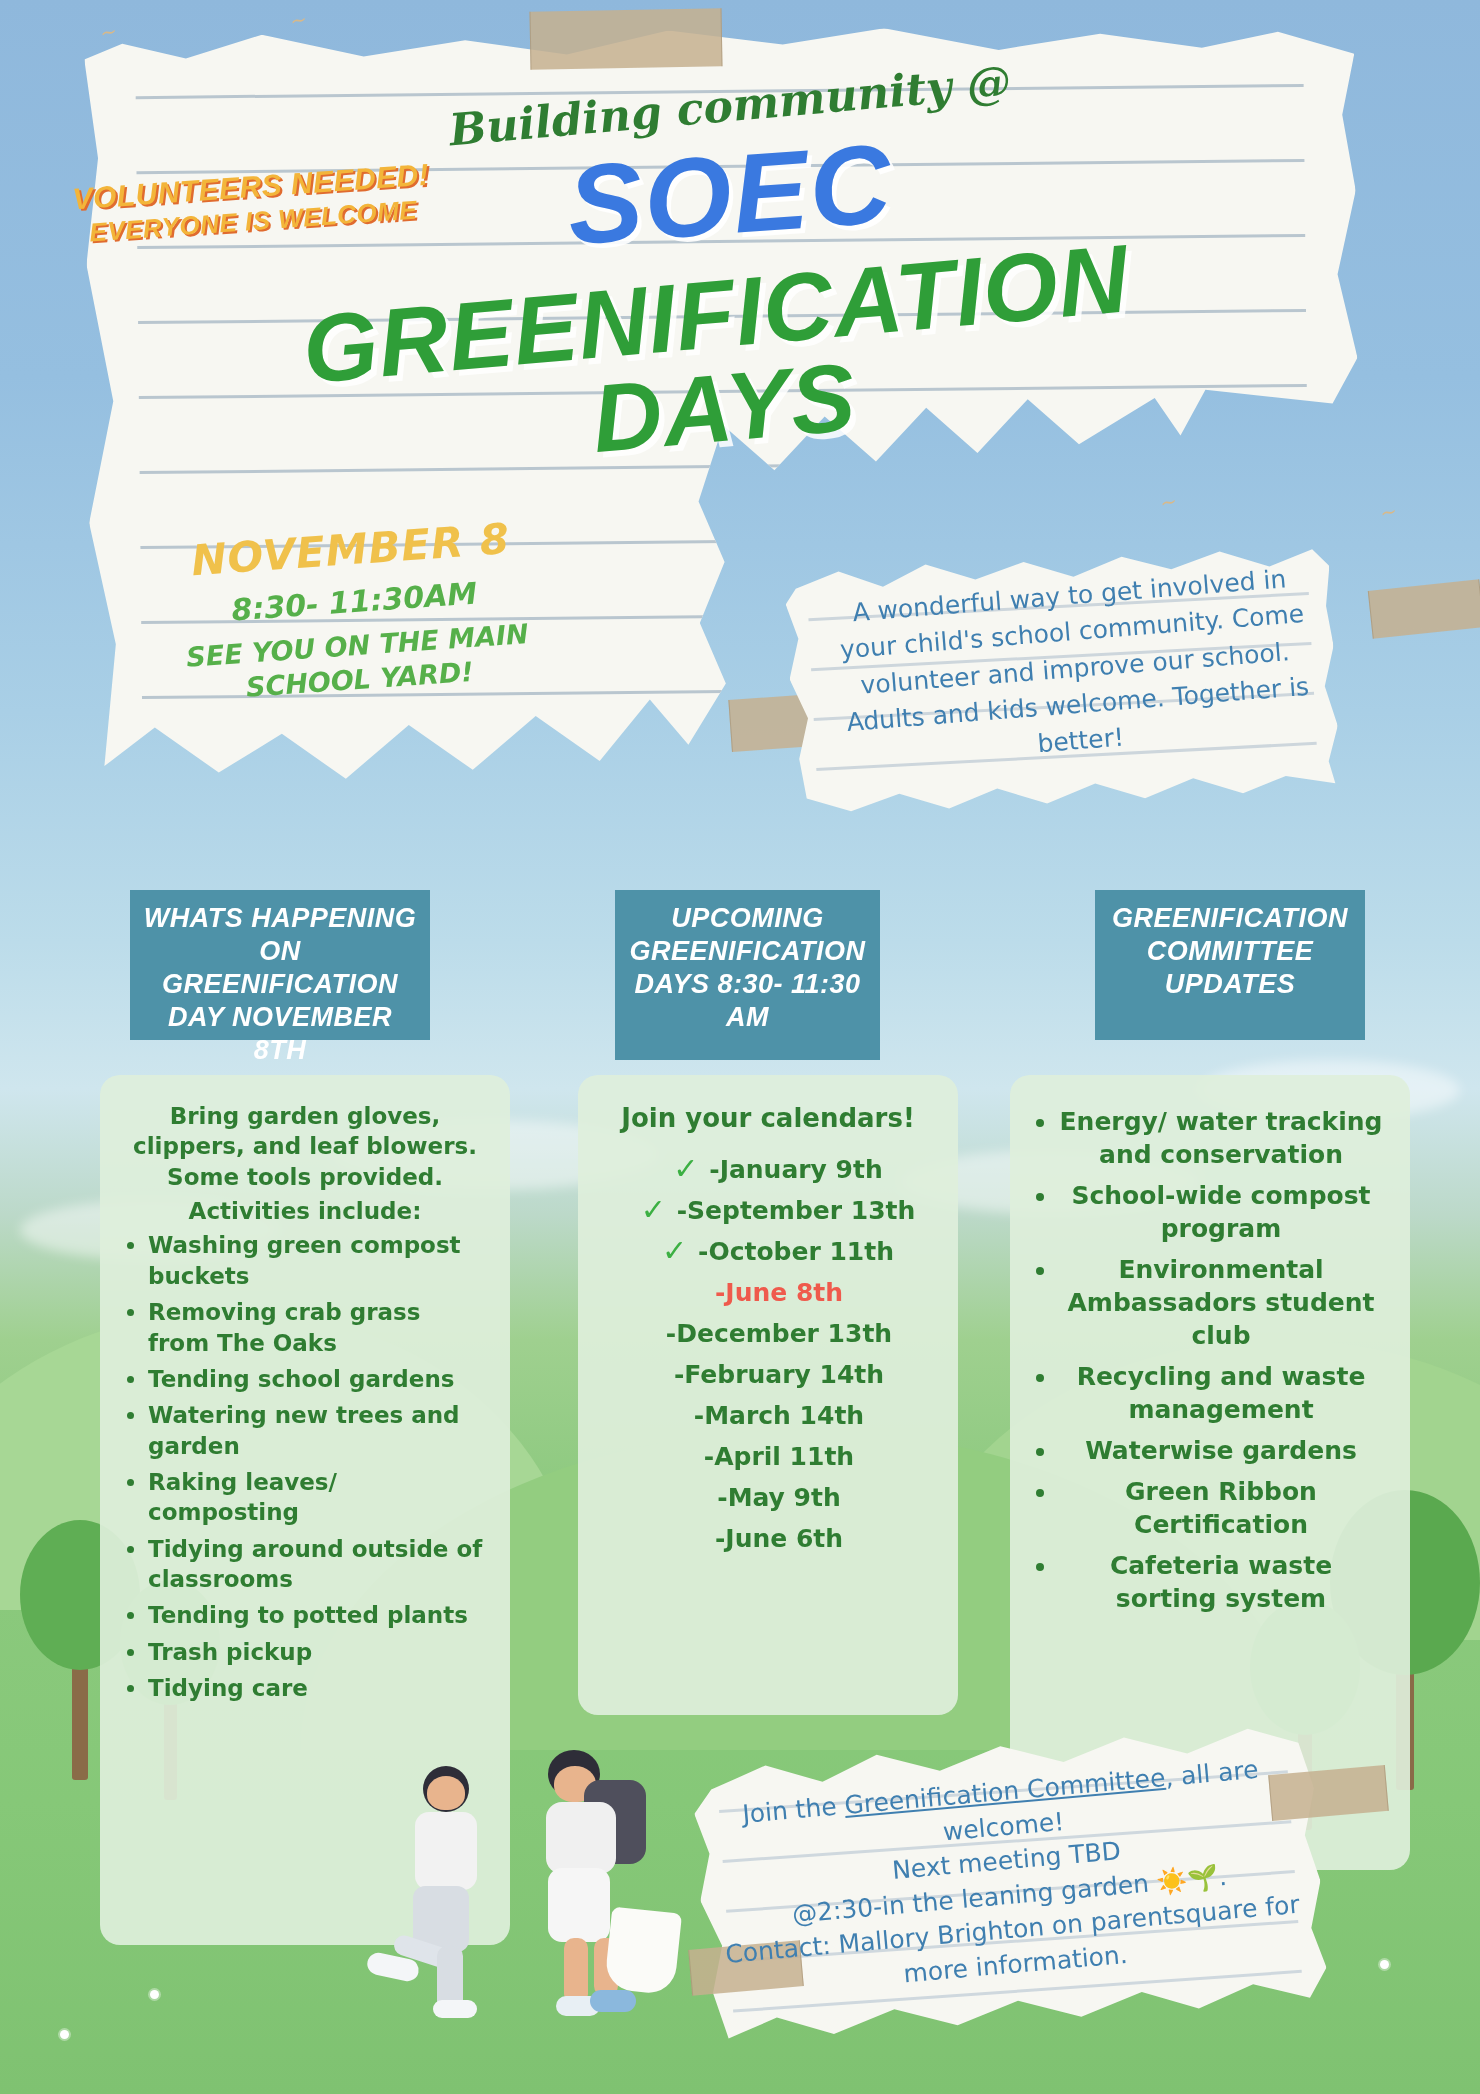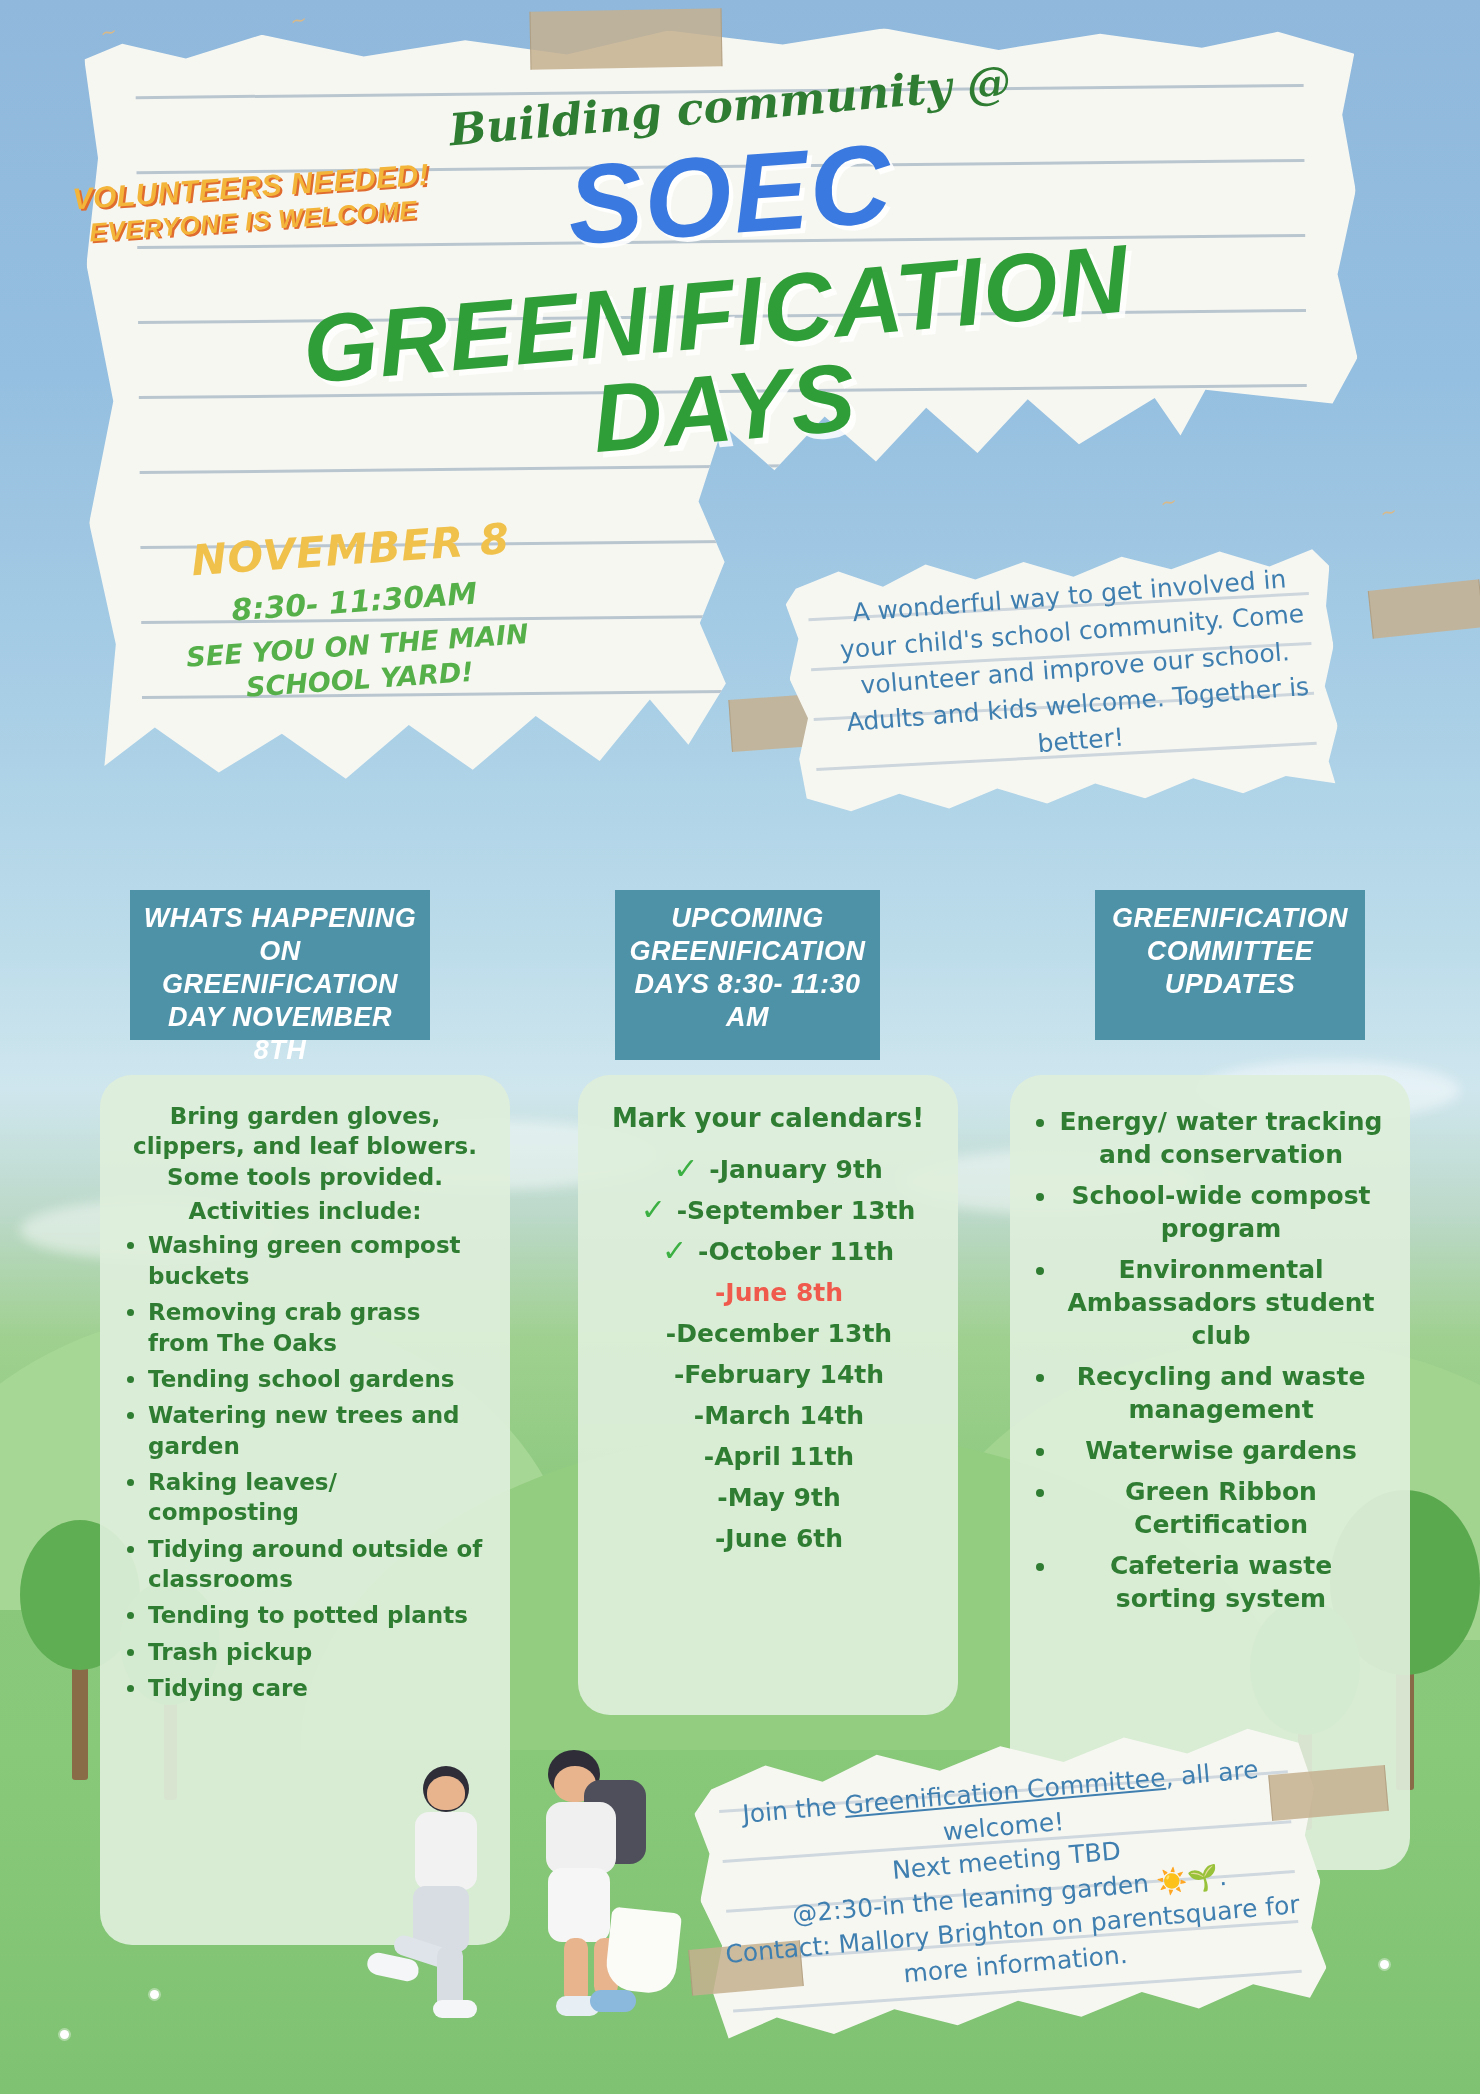--- a/index.html
+++ b/index.html
@@ -81,21 +81,21 @@
     position:absolute;left:830px;top:578px;width:490px;transform:rotate(-4.5deg);
     font-family:"DejaVu Sans",sans-serif;font-size:25px;line-height:1.45;color:#3f7fb0;text-align:center;
   }
   
   .col-head{
     position:absolute;background:#4e92a8;color:#ffffff;text-align:center;
     font-family:"Liberation Sans",sans-serif;font-weight:bold;font-style:italic;font-size:27px;line-height:1.22;
     letter-spacing:.5px;padding:12px 10px;box-sizing:border-box;
   }
   .col-body{
-    position:absolute;background:rgba(222,239,219,.92);border-radius:32px;
+    position:absolute;background:rgba(222,239,219,.92);border-radius:20px;
     padding:26px 26px;box-sizing:border-box;color:#2f7d32;
     font-family:"DejaVu Sans",sans-serif;font-weight:bold;font-size:23px;line-height:1.32;
   }
   .col-body p{margin:0 0 4px 0;text-align:center;}
   .col-body ul{margin:4px 0 0 0;padding-left:22px;}
   .col-body li{margin:0 0 6px 0;}
   .c2-list{list-style:none;margin:0;padding:0;text-align:center;}
   .c2-list li{margin:0 0 8px 0;font-size:25px;position:relative;}
   .c2-list li .chk{position:absolute;left:-2px;top:-4px;color:#3cb043;font-size:30px;font-weight:bold;}
   .c2-list li.done{padding-left:34px;display:inline-block;text-align:left;}
@@ -216,21 +216,21 @@
     <li>Raking leaves/ composting</li>
     <li>Tidying around outside of classrooms</li>
     <li>Tending to potted plants</li>
     <li>Trash pickup</li>
     <li>Tidying care</li>
   </ul>
 </div>
 
 <div class="col-head" style="left:615px;top:890px;width:265px;height:170px;">UPCOMING GREENIFICATION DAYS 8:30- 11:30 AM</div>
 <div class="col-body" style="left:578px;top:1075px;width:380px;height:640px;text-align:center;">
-  <p style="font-size:26px;margin-bottom:18px;">Mark your calendars!</p>
+  <p style="font-size:26px;margin-bottom:18px;">Join your calendars!</p>
   <ul class="c2-list">
     <li class="done">
       <span class="chk">✓</span>
       <span>-January 9th</span>
     </li>
     <li class="done">
       <span class="chk">✓</span>
       <span>-September 13th</span>
     </li>
     <li class="done">

